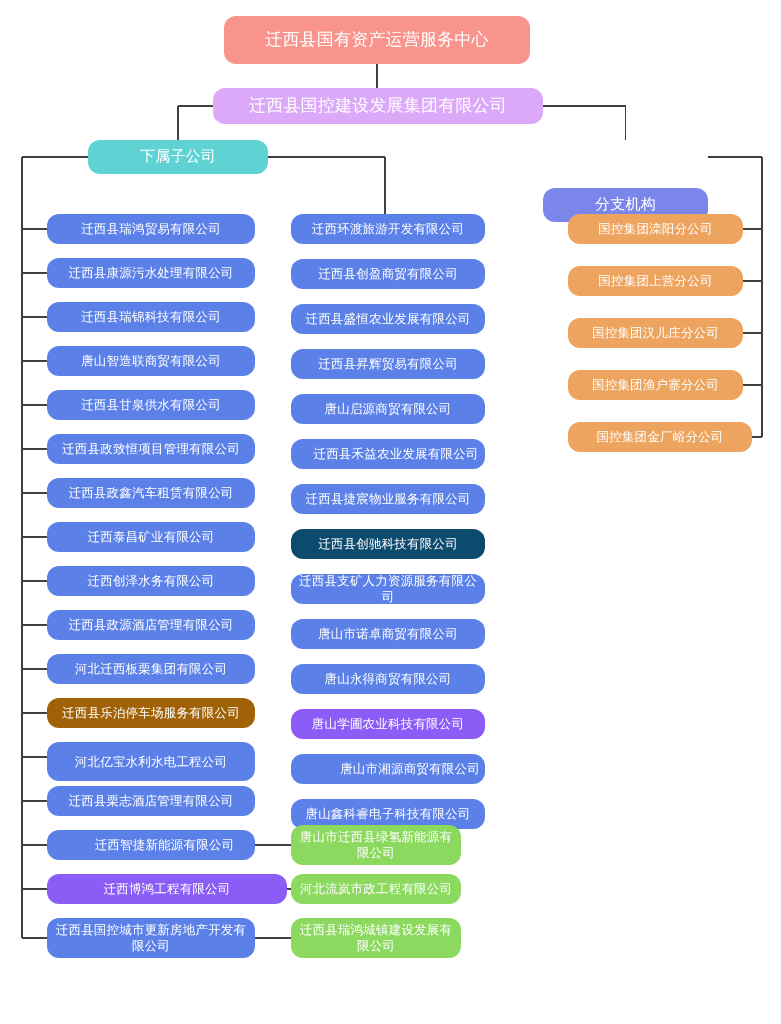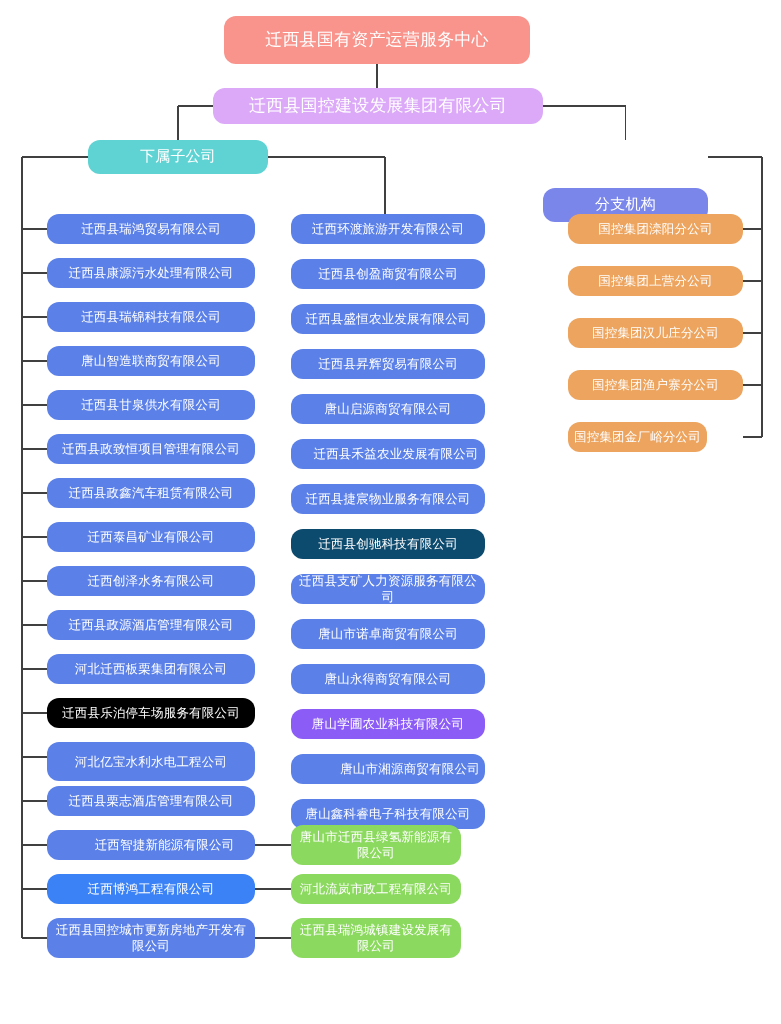--- a/index.html
+++ b/index.html
@@ -98,25 +98,25 @@
       <div class="node leaf" style="left: 47px; top: 258px; width: 208px; height: 30px; background: rgb(91, 128, 232);">迁西县康源污水处理有限公司</div>
       <div class="node leaf" style="left: 47px; top: 302px; width: 208px; height: 30px; background: rgb(91, 128, 232);">迁西县瑞锦科技有限公司</div>
       <div class="node leaf" style="left: 47px; top: 346px; width: 208px; height: 30px; background: rgb(91, 128, 232);">唐山智造联商贸有限公司</div>
       <div class="node leaf" style="left: 47px; top: 390px; width: 208px; height: 30px; background: rgb(91, 128, 232);">迁西县甘泉供水有限公司</div>
       <div class="node leaf" style="left: 47px; top: 434px; width: 208px; height: 30px; background: rgb(91, 128, 232);">迁西县政致恒项目管理有限公司</div>
       <div class="node leaf" style="left: 47px; top: 478px; width: 208px; height: 30px; background: rgb(91, 128, 232);">迁西县政鑫汽车租赁有限公司</div>
       <div class="node leaf" style="left: 47px; top: 522px; width: 208px; height: 30px; background: rgb(91, 128, 232);">迁西泰昌矿业有限公司</div>
       <div class="node leaf" style="left: 47px; top: 566px; width: 208px; height: 30px; background: rgb(91, 128, 232);">迁西创泽水务有限公司</div>
       <div class="node leaf" style="left: 47px; top: 610px; width: 208px; height: 30px; background: rgb(91, 128, 232);">迁西县政源酒店管理有限公司</div>
       <div class="node leaf" style="left: 47px; top: 654px; width: 208px; height: 30px; background: rgb(91, 128, 232);">河北迁西板栗集团有限公司</div>
-      <div class="node leaf" style="left: 47px; top: 698px; width: 208px; height: 30px; background: #000000;">迁西县乐泊停车场服务有限公司</div>
+      <div class="node leaf" style="left: 47px; top: 698px; width: 208px; height: 30px; background: #a16207;">迁西县乐泊停车场服务有限公司</div>
       <div class="node leaf" style="left: 47px; top: 742px; width: 208px; height: 39px; background: rgb(91, 128, 232);">河北亿宝水利水电工程公司</div>
       <div class="node leaf" style="left: 47px; top: 786px; width: 208px; height: 30px; background: rgb(91, 128, 232);">迁西县栗志酒店管理有限公司</div>
       <div class="node leaf" style="left: 47px; top: 830px; width: 208px; height: 30px; background: rgb(91, 128, 232); padding-left: 31px;">迁西智捷新能源有限公司</div>
-      <div class="node leaf" style="left: 47px; top: 874px; width: 208px; height: 30px; background: #3b82f6;">迁西博鸿工程有限公司</div>
+      <div class="node leaf" style="left: 47px; top: 874px; width: 240px; height: 30px; background: #8b5cf6;">迁西博鸿工程有限公司</div>
       <div class="node leaf" style="left: 47px; top: 918px; width: 208px; height: 40px; background: rgb(91, 128, 232);">迁西县国控城市更新房地产开发有限公司</div>
       <div class="node leaf" style="left: 291px; top: 214px; width: 194px; height: 30px; background: rgb(91, 128, 232);">迁西环渡旅游开发有限公司</div>
       <div class="node leaf" style="left: 291px; top: 259px; width: 194px; height: 30px; background: rgb(91, 128, 232);">迁西县创盈商贸有限公司</div>
       <div class="node leaf" style="left: 291px; top: 304px; width: 194px; height: 30px; background: rgb(91, 128, 232);">迁西县盛恒农业发展有限公司</div>
       <div class="node leaf" style="left: 291px; top: 349px; width: 194px; height: 30px; background: rgb(91, 128, 232);">迁西县昇辉贸易有限公司</div>
       <div class="node leaf" style="left: 291px; top: 394px; width: 194px; height: 30px; background: rgb(91, 128, 232);">唐山启源商贸有限公司</div>
       <div class="node leaf" style="left: 291px; top: 439px; width: 194px; height: 30px; background: rgb(91, 128, 232); padding-left: 20px;">迁西县禾益农业发展有限公司</div>
       <div class="node leaf" style="left: 291px; top: 484px; width: 194px; height: 30px; background: rgb(91, 128, 232);">迁西县捷宸物业服务有限公司</div>
       <div class="node leaf" style="left: 291px; top: 529px; width: 194px; height: 30px; background: #0c4a6e;">迁西县创驰科技有限公司</div>
       <div class="node leaf" style="left: 291px; top: 574px; width: 194px; height: 30px; background: rgb(91, 128, 232);">迁西县支矿人力资源服务有限公司</div>
@@ -125,15 +125,15 @@
       <div class="node leaf" style="left: 291px; top: 709px; width: 194px; height: 30px; background: #8b5cf6;">唐山学圃农业科技有限公司</div>
       <div class="node leaf" style="left: 291px; top: 754px; width: 194px; height: 30px; background: rgb(91, 128, 232); padding-left: 48px;">唐山市湘源商贸有限公司</div>
       <div class="node leaf" style="left: 291px; top: 799px; width: 194px; height: 30px; background: rgb(91, 128, 232);">唐山鑫科睿电子科技有限公司</div>
       <div class="node leaf" style="left: 291px; top: 825px; width: 170px; height: 40px; background: rgb(139, 217, 94);">唐山市迁西县绿氢新能源有限公司</div>
       <div class="node leaf" style="left: 291px; top: 874px; width: 170px; height: 30px; background: rgb(139, 217, 94);">河北流岚市政工程有限公司</div>
       <div class="node leaf" style="left: 291px; top: 918px; width: 170px; height: 40px; background: rgb(139, 217, 94);">迁西县瑞鸿城镇建设发展有限公司</div>
       <div class="node leaf" style="left: 568px; top: 214px; width: 175px; height: 30px; background: rgb(237, 164, 94);">国控集团滦阳分公司</div>
       <div class="node leaf" style="left: 568px; top: 266px; width: 175px; height: 30px; background: rgb(237, 164, 94);">国控集团上营分公司</div>
       <div class="node leaf" style="left: 568px; top: 318px; width: 175px; height: 30px; background: rgb(237, 164, 94);">国控集团汉儿庄分公司</div>
       <div class="node leaf" style="left: 568px; top: 370px; width: 175px; height: 30px; background: rgb(237, 164, 94);">国控集团渔户寨分公司</div>
-      <div class="node leaf" style="left: 568px; top: 422px; width: 139px; height: 30px; background: rgb(237, 164, 94);">国控集团金厂峪分公司</div>
+      <div class="node leaf" style="left: 568px; top: 422px; width: 184px; height: 30px; background: rgb(237, 164, 94);">国控集团金厂峪分公司</div>
     </div>
 </div>
 
 </body></html>

